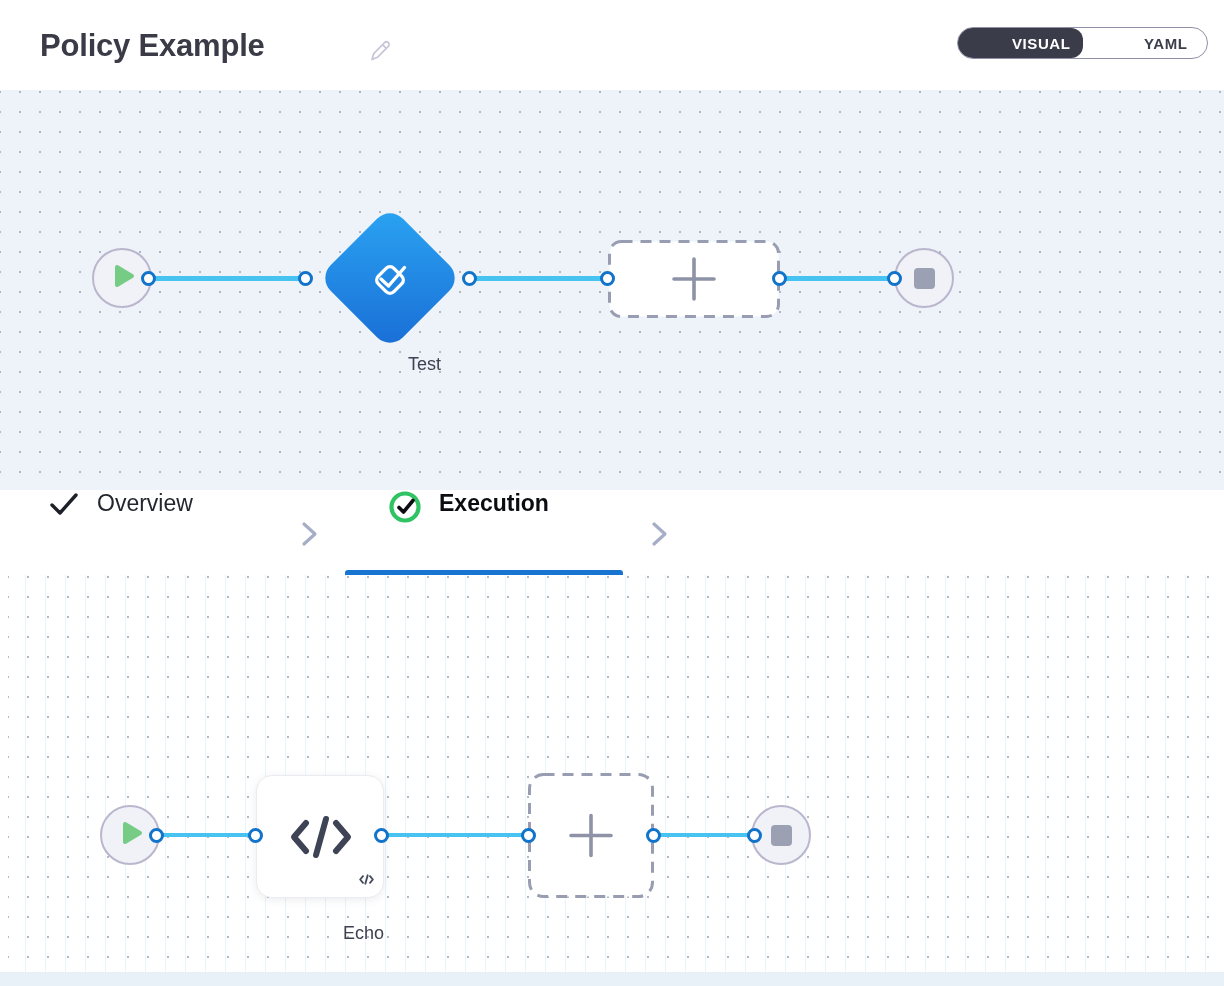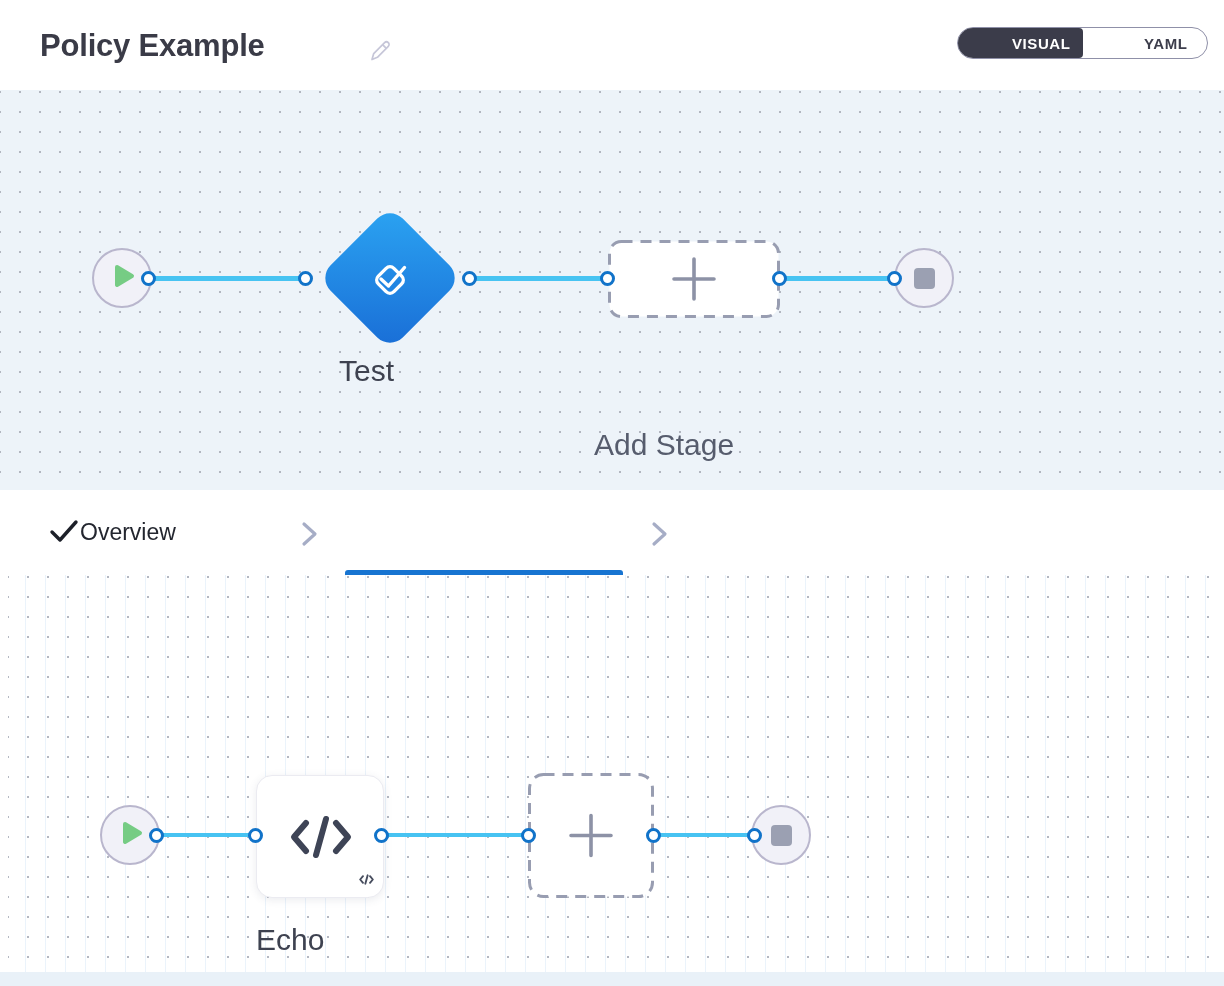--- a/index.html
+++ b/index.html
@@ -5,21 +5,21 @@
   * { margin:0; padding:0; box-sizing:border-box; }
   html,body { width:1224px; height:986px; }
   body { font-family:"Liberation Sans", sans-serif; background:#fff; overflow:hidden; }
   .app { position:relative; width:1224px; height:986px; }
 
   
   .header { position:relative; width:1224px; height:90px; background:#ffffff; }
   .page-title { position:absolute; left:40px; top:28px; font-size:31px; font-weight:700; color:#3a3b47; letter-spacing:-0.2px; }
   .edit-btn { position:absolute; left:366px; top:38px; width:28px; height:28px; border:none; background:transparent; cursor:pointer; }
   .mode-toggle { position:absolute; left:957px; top:27px; width:251px; height:32px; border:1.5px solid #8f90a8; border-radius:16px; background:#ffffff; display:flex; overflow:hidden; }
-  .mode-opt { flex:1; display:flex; align-items:center; justify-content:center; font-size:15px; font-weight:700; letter-spacing:0.6px; color:#3d3e4c; cursor:pointer; border-radius:4px;padding-left:42px; }
+  .mode-opt { flex:1; display:flex; align-items:center; justify-content:center; font-size:15px; font-weight:700; letter-spacing:0.6px; color:#3d3e4c; cursor:pointer; border-radius:12px;padding-left:42px; }
   .mode-opt.selected { background:#3b3c4a; color:#ffffff; }
 
   
   .canvas { position:relative; width:1224px; }
   .canvas-stages {
     height:400px;
     background-color:#edf3f9;
     background-image:radial-gradient(circle, #b2b6c0 1.3px, transparent 1.5px);
     background-size:20px 20px; background-position:10px 12px;
   }
@@ -39,31 +39,31 @@
   .connector { position:absolute; height:5px; background:#47c3f2; border-radius:3px; }
   .canvas-steps .connector { height:4px; }
   .port { position:absolute; width:15px; height:15px; border-radius:50%; background:#ffffff; border:3px solid #1173c9; z-index:6; cursor:crosshair; }
   .terminal-node { position:absolute; width:60px; height:60px; border-radius:50%; background:#f1f1f8; border:2px solid #b9b6cd; display:flex; align-items:center; justify-content:center; z-index:4; }
   .stop-square { width:21px; height:21px; border-radius:4px; background:#9ba0b2; }
 
   .stage-diamond { position:absolute; left:339px; top:137px; width:102px; height:102px; border-radius:18px; transform:rotate(45deg); background:linear-gradient(135deg,#2ba4f2 0%,#196dd6 100%); z-index:5; cursor:pointer; }
   .stage-diamond-icon { position:absolute; left:366px; top:164px; width:48px; height:48px; z-index:6; pointer-events:none; }
 
   .add-box { position:absolute; background:transparent; border:none; cursor:pointer; z-index:5; }
-  .node-label { position:absolute; text-align:left; font-size:30px; z-index:5; }
+  .node-label { position:absolute; text-align:right; font-size:18px; z-index:5; }
   .label-name { color:#3e4250; }
   .label-add { color:#565c6d; }
 
   .step-node { position:absolute; left:248px; top:200px; width:128px; height:123px; background:#ffffff; border:1px solid #ebebf1; border-radius:16px; box-shadow:0 2px 8px rgba(60,70,100,0.10); z-index:5; cursor:pointer; }
   .step-node .main-icon { position:absolute; left:32px; top:38px; }
   .step-node .corner-badge { position:absolute; right:9px; bottom:8px; }
 
   
   .tabbar { position:relative; width:1224px; height:85px; background:#ffffff; }
-  .tab { position:absolute; top:0; height:85px; display:flex; align-items:center; cursor:pointer; background:transparent; border:none; }
+  .tab { position:absolute; top:0; height:85px; display:flex; align-items:flex-start; gap:17px; cursor:pointer; background:transparent; border:none; }
   .tab-label { font-size:23px; color:#23262f; }
   .tab-label.active { font-weight:700; color:#0c0d11; }
   .tab-chevron { position:absolute; top:30px; }
   .tab-underline { position:absolute; left:345px; bottom:0; width:278px; height:5px; background:#1774d1; border-radius:3px 3px 0 0; }
 </style>
 </head>
 <body>
 
 <div class="app">
 
@@ -111,21 +111,20 @@
     <div class="node-label label-name" style="left:339px; width:102px; top:264px;">Test</div>
 
     <button class="add-box" style="left:608px; top:150px; width:172px; height:78px;">
       <svg width="172" height="78" viewBox="0 0 172 78" fill="none">
         <rect x="1.5" y="1.5" width="169" height="75" rx="12" fill="#ffffff" stroke="#989db1" stroke-width="3" stroke-dasharray="11 8"></rect>
         <g>
           <path d="M66 39 H106 M86 19 V59" stroke="#8d92a6" stroke-width="3.6" stroke-linecap="round"></path>
         </g>
       </svg>
     </button>
-    <div class="node-label label-add" style="left:594px; width:200px; top:338px;">Add Stage</div>
 
     <div class="terminal-node" style="left:894px; top:158px;">
       <span class="stop-square"></span>
     </div>
 
     <div class="port" style="left:141px; top:181px;"></div>
     <div class="port" style="left:298px; top:181px;"></div>
     <div class="port" style="left:462px; top:181px;"></div>
     <div class="port" style="left:600px; top:181px;"></div>
     <div class="port" style="left:772px; top:181px;"></div>
@@ -142,20 +141,29 @@
       </span>
       <span class="tab-label">Overview</span>
     </button>
 
     <span class="tab-chevron" style="left:298px;">
       <svg width="22" height="28" viewBox="0 0 22 28" fill="none">
         <path d="M6 4 L17 14 L6 24" stroke="#a6adc6" stroke-width="3.2" stroke-linecap="round" stroke-linejoin="round"></path>
       </svg>
     </span>
 
+    <button class="tab" style="left:388px;">
+      <span>
+        <svg width="34" height="34" viewBox="0 0 34 34" fill="none">
+          <circle cx="17" cy="17" r="13.5" stroke="#2fc364" stroke-width="4.2"></circle>
+          <path d="M11 17.5 L15.5 22 L25 10.5" stroke="#0c0d12" stroke-width="3.6" stroke-linecap="round" stroke-linejoin="round"></path>
+        </svg>
+      </span>
+      <span class="tab-label active">Execution</span>
+    </button>
 
     <span class="tab-chevron" style="left:648px;">
       <svg width="22" height="28" viewBox="0 0 22 28" fill="none">
         <path d="M6 4 L17 14 L6 24" stroke="#a6adc6" stroke-width="3.2" stroke-linecap="round" stroke-linejoin="round"></path>
       </svg>
     </span>
 
 
     <div class="tab-underline"></div>
   </nav>

